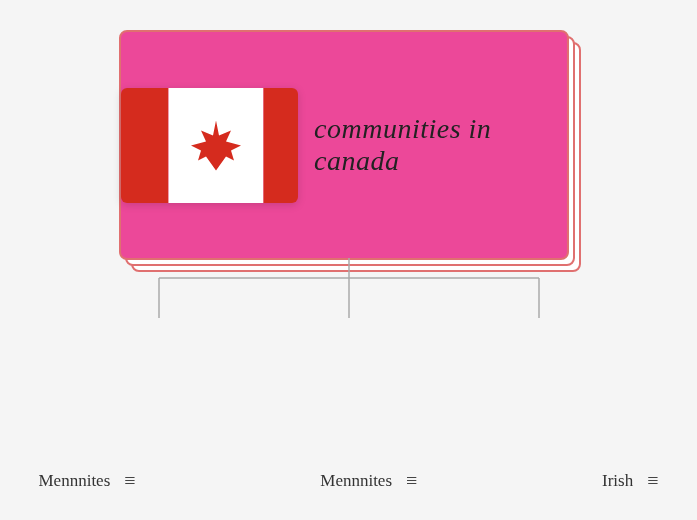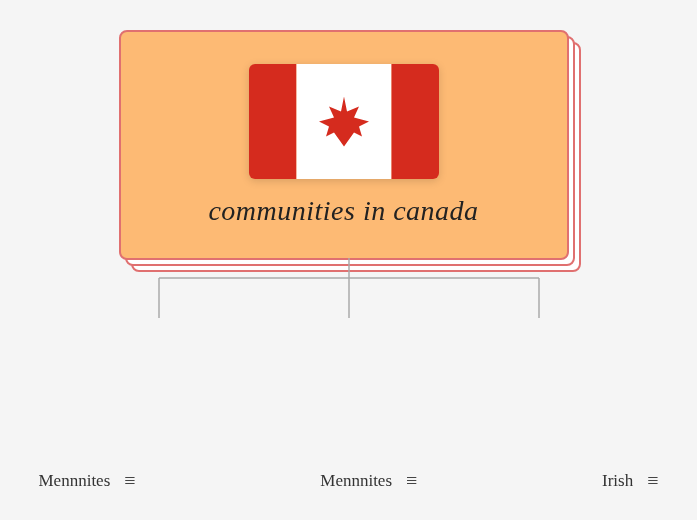--- a/index.html
+++ b/index.html
@@ -53,23 +53,23 @@
     }
 
     .card-main {
       position: absolute;
       top: 0;
       left: 0;
       width: 450px;
       height: 230px;
       border: 2px solid #e07070;
       border-radius: 8px;
-      background: #fdba74;
+      background: #ec4899;
       display: flex;
-      flex-direction: column;
+      flex-direction: row;
       align-items: center;
       justify-content: center;
       gap: 16px;
     }
 
     .flag-container {
       width: 190px;
       height: 115px;
       border-radius: 6px;
       overflow: hidden;

